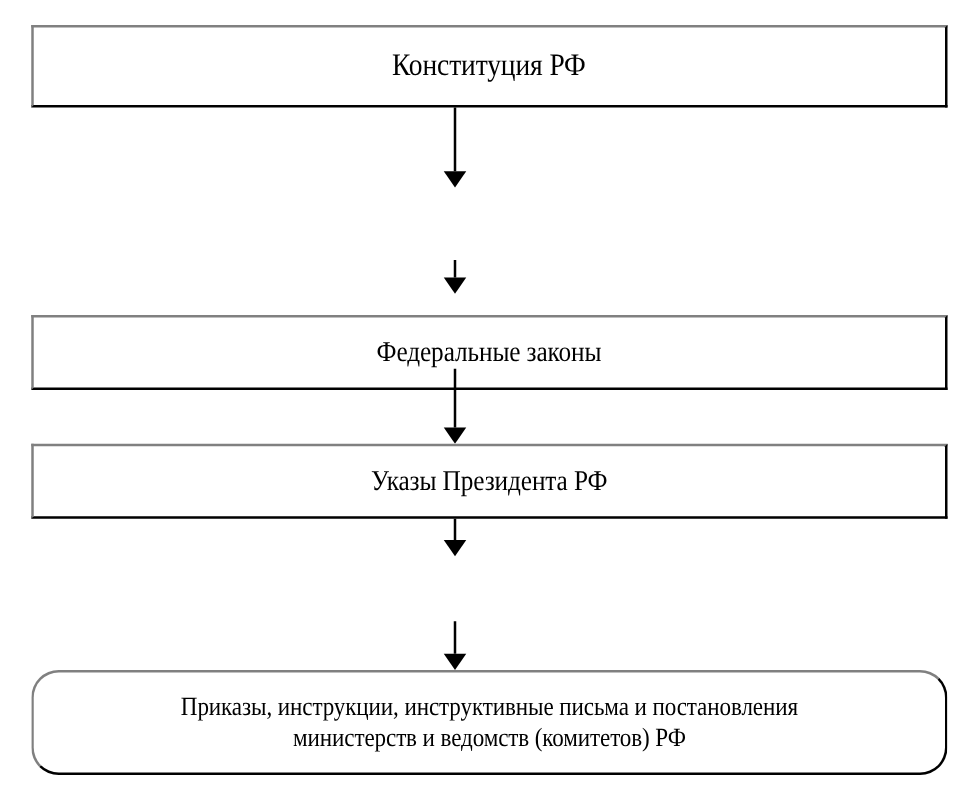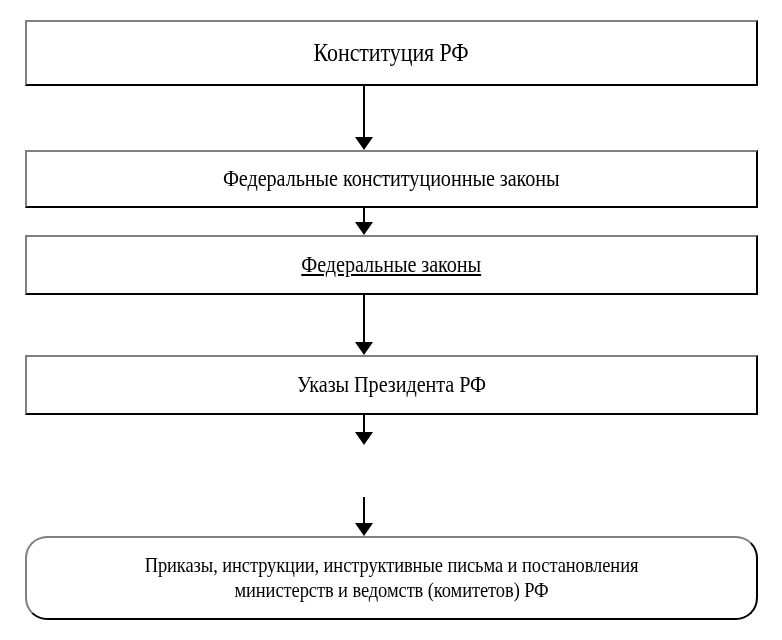--- a/index.html
+++ b/index.html
@@ -82,30 +82,27 @@
 
   <div class="node" style="left: 25px; top: 20px; width: 733px; height: 66px; background: rgb(255, 255, 255); border-color: rgb(128, 128, 128) rgb(0, 0, 0) rgb(0, 0, 0) rgb(128, 128, 128); text-align: right;">
     <span class="node-label size-lg" style="color: rgb(0, 0, 0);">Конституция РФ</span>
   </div>
 
   <div class="connector" style="left: 353px; top: 86px; height: 64px;">
     <div class="shaft" style="height: 51px; background: rgb(0, 0, 0);"></div>
     <div class="head" style="top: 51px; border-top-color: rgb(0, 0, 0);"></div>
   </div>
 
-  <div class="node" style="left: 25px; top: 150px; width: 733px; height: 58px; background: rgb(255, 255, 255); border-color: rgb(128, 128, 128) rgb(0, 0, 0) rgb(0, 0, 0) rgb(128, 128, 128);">
-    <span class="node-label size-md" style="color: rgb(0, 0, 0);">Федеральные конституционные законы</span>
-  </div>
 
   <div class="connector" style="left: 353px; top: 208px; height: 27px;">
     <div class="shaft" style="height: 14px; background: rgb(0, 0, 0);"></div>
     <div class="head" style="top: 14px; border-top-color: rgb(0, 0, 0);"></div>
   </div>
 
-  <div class="node" style="left: 25px; top: 235px; width: 733px; height: 60px; background: rgb(255, 255, 255); border-color: rgb(128, 128, 128) rgb(0, 0, 0) rgb(0, 0, 0) rgb(128, 128, 128); text-decoration: underline;">
+  <div class="node" style="left: 25px; top: 252px; width: 733px; height: 60px; background: rgb(255, 255, 255); border-color: rgb(128, 128, 128) rgb(0, 0, 0) rgb(0, 0, 0) rgb(128, 128, 128);">
     <span class="node-label size-md" style="color: rgb(0, 0, 0);">Федеральные законы</span>
   </div>
 
   <div class="connector" style="left: 353px; top: 295px; height: 60px;">
     <div class="shaft" style="height: 47px; background: rgb(0, 0, 0);"></div>
     <div class="head" style="top: 47px; border-top-color: rgb(0, 0, 0);"></div>
   </div>
 
   <div class="node" style="left: 25px; top: 355px; width: 733px; height: 60px; background: rgb(255, 255, 255); border-color: rgb(128, 128, 128) rgb(0, 0, 0) rgb(0, 0, 0) rgb(128, 128, 128);">
     <span class="node-label size-md" style="color: rgb(0, 0, 0);">Указы Президента РФ</span>

